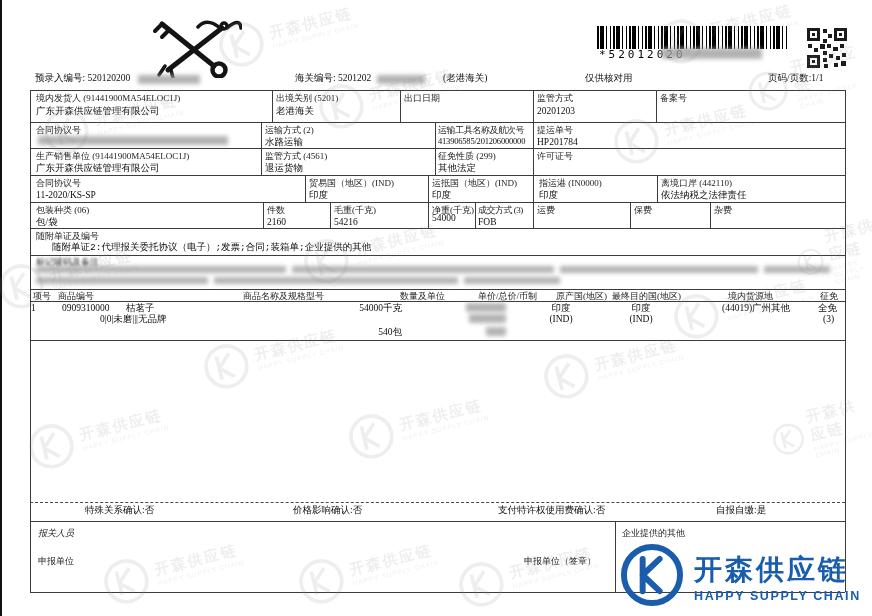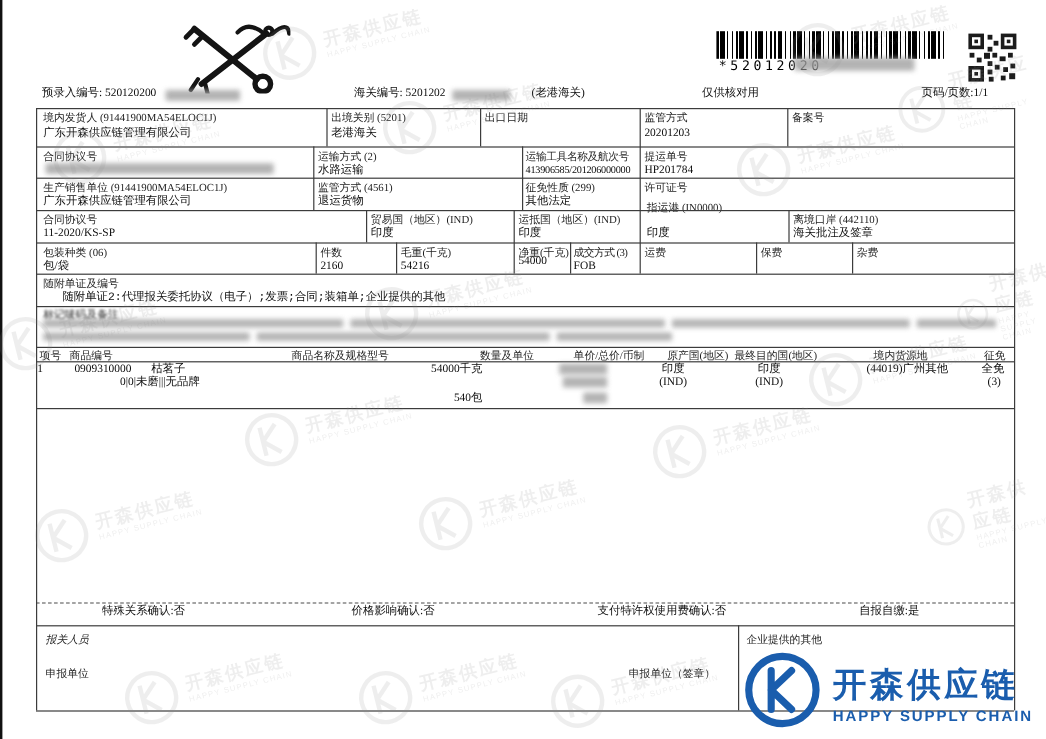--- a/index.html
+++ b/index.html
@@ -118,24 +118,24 @@
   <div class="t lbl" style="left:438px;top:151px;">征免性质 (299)</div>
   <div class="t val" style="left:438px;top:163px;">其他法定</div>
   <div class="t lbl" style="left:537px;top:151px;">许可证号</div>
 
   <div class="t lbl" style="left:36px;top:178px;">合同协议号</div>
   <div class="t val" style="left:36px;top:190px;">11-2020/KS-SP</div>
   <div class="t lbl" style="left:309px;top:178px;">贸易国（地区）(IND)</div>
   <div class="t val" style="left:309px;top:190px;">印度</div>
   <div class="t lbl" style="left:432px;top:178px;">运抵国（地区）(IND)</div>
   <div class="t val" style="left:432px;top:190px;">印度</div>
-  <div class="t lbl" style="left:539px;top:168px;">指运港 (IN0000)</div>
+  <div class="t lbl" style="left:539px;top:178px;">指运港 (IN0000)</div>
   <div class="t val" style="left:539px;top:190px;">印度</div>
   <div class="t lbl" style="left:661px;top:178px;">离境口岸 (442110)</div>
-  <div class="t val" style="left:661px;top:190px;">海关批注及签章</div>
+  <div class="t val" style="left:661px;top:190px;">依法纳税之法律责任</div>
 
   <div class="t lbl" style="left:36px;top:205px;">包装种类 (06)</div>
   <div class="t val" style="left:36px;top:217px;">包/袋</div>
   <div class="t lbl" style="left:267px;top:205px;">件数</div>
   <div class="t val" style="left:267px;top:217px;">2160</div>
   <div class="t lbl" style="left:334px;top:205px;">毛重(千克)</div>
   <div class="t val" style="left:334px;top:217px;">54216</div>
   <div class="t lbl" style="left:432px;top:205px;">净重(千克)</div>
   <div class="t val" style="left:432px;top:213px;">54000</div>
   <div class="t lbl" style="left:478px;top:205px;letter-spacing:-0.5px;">成交方式 (3)</div>

